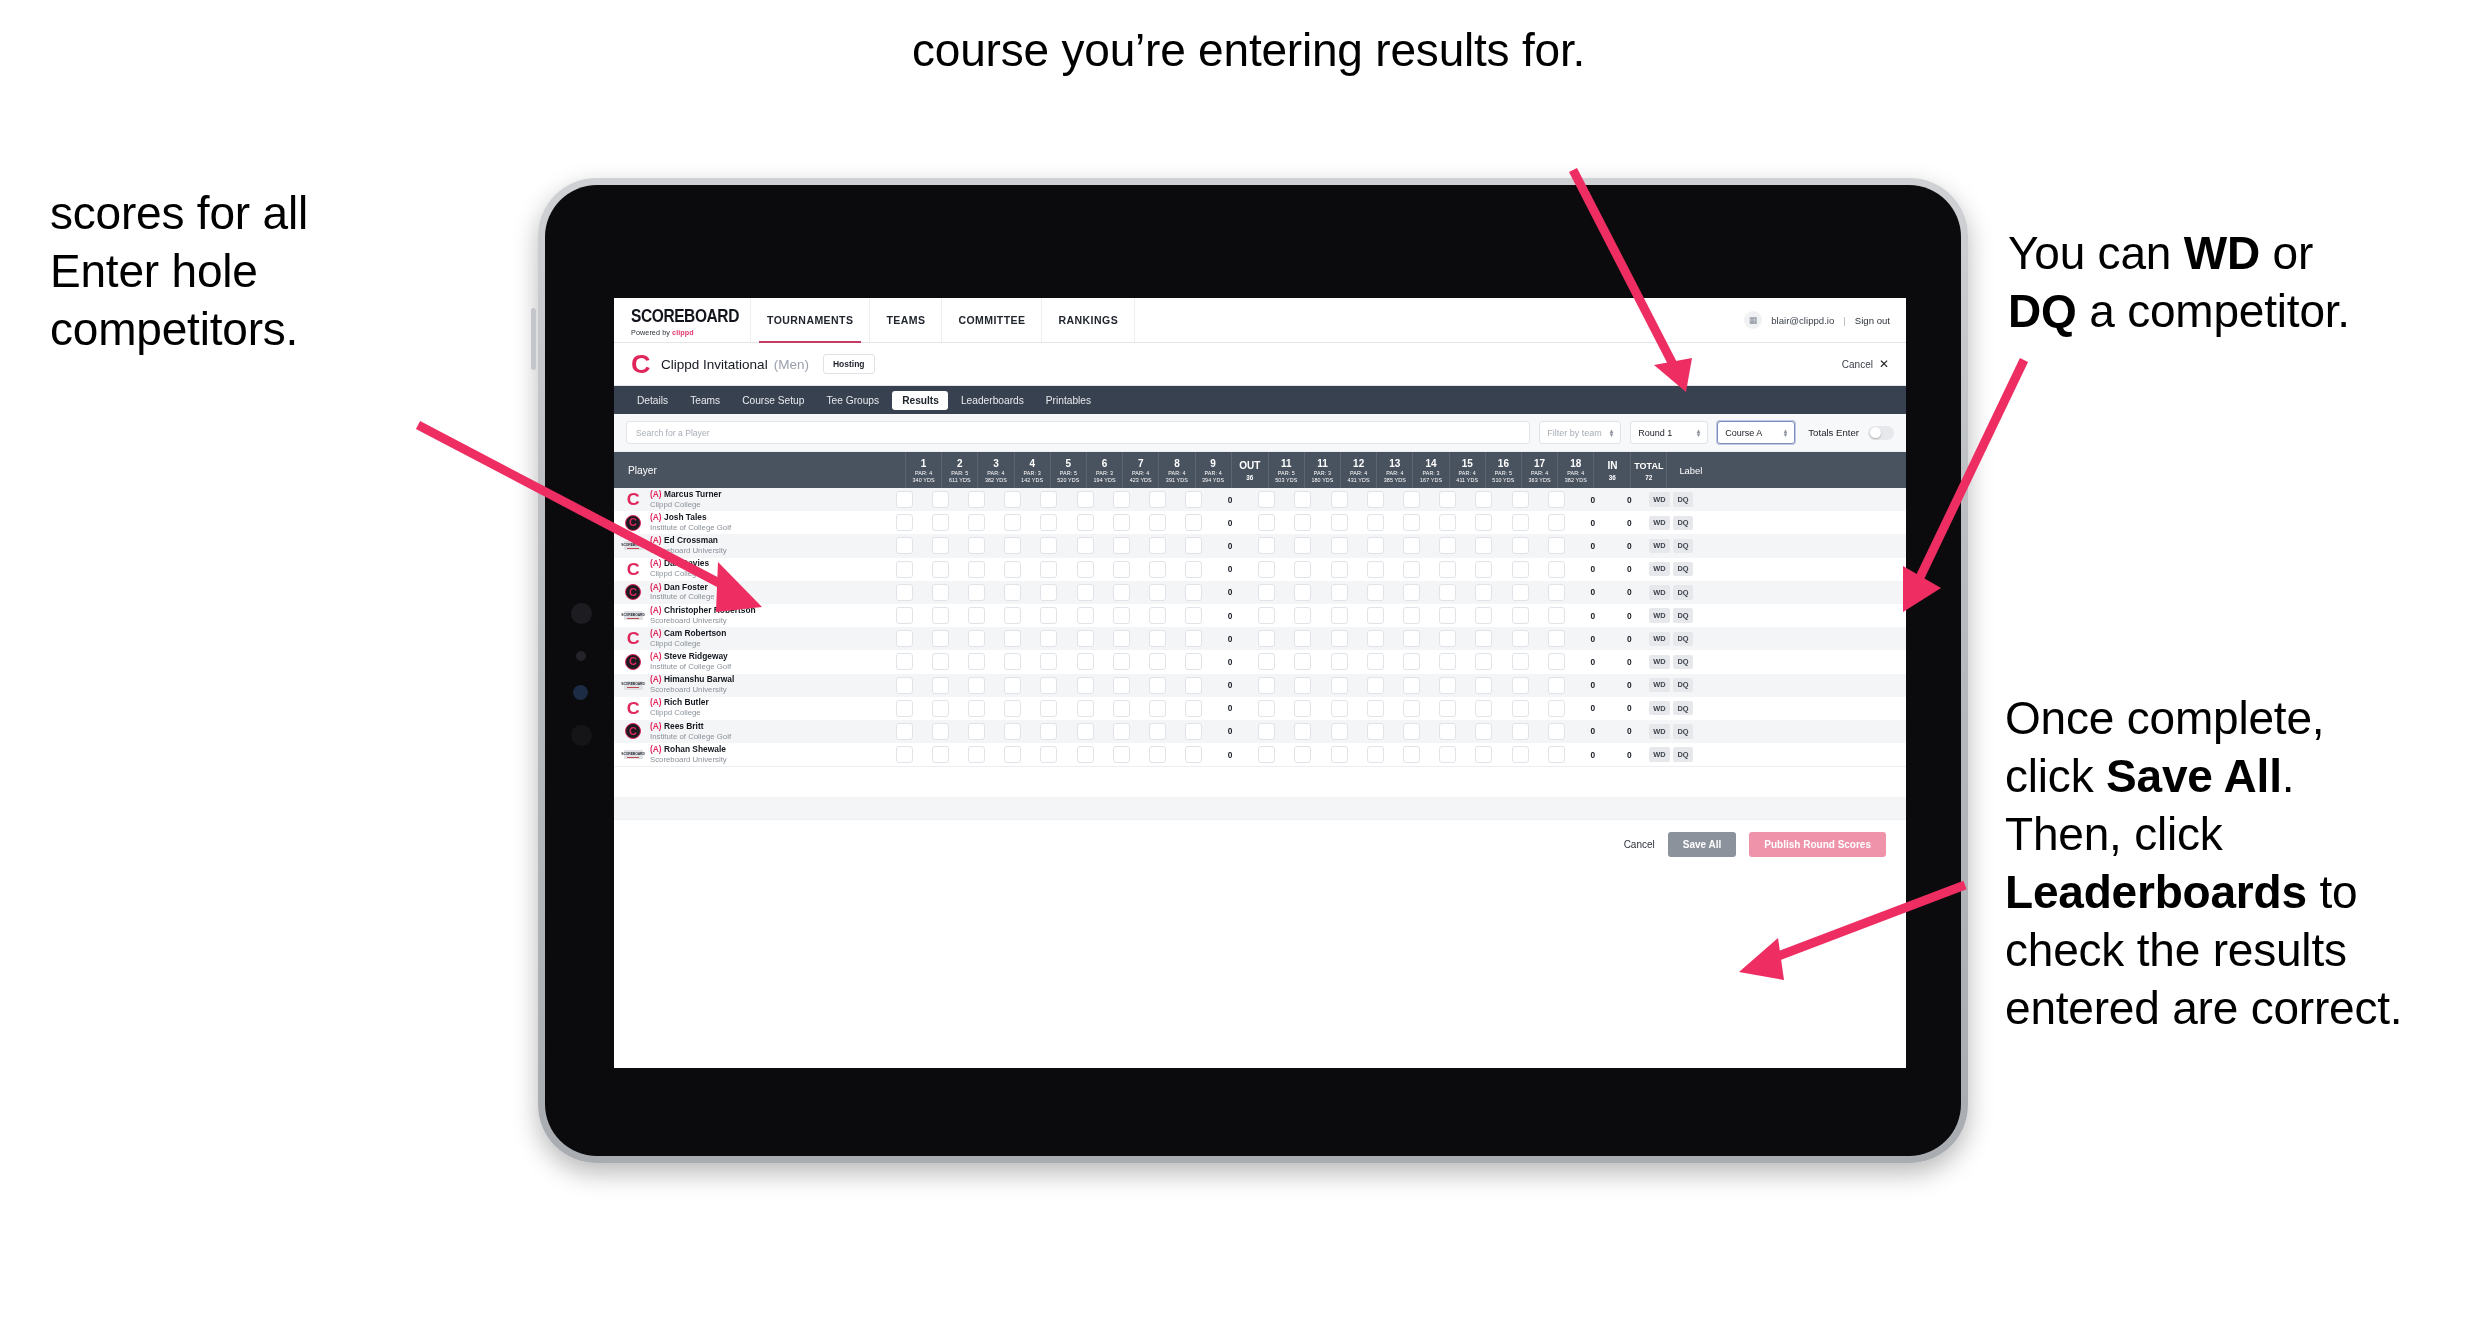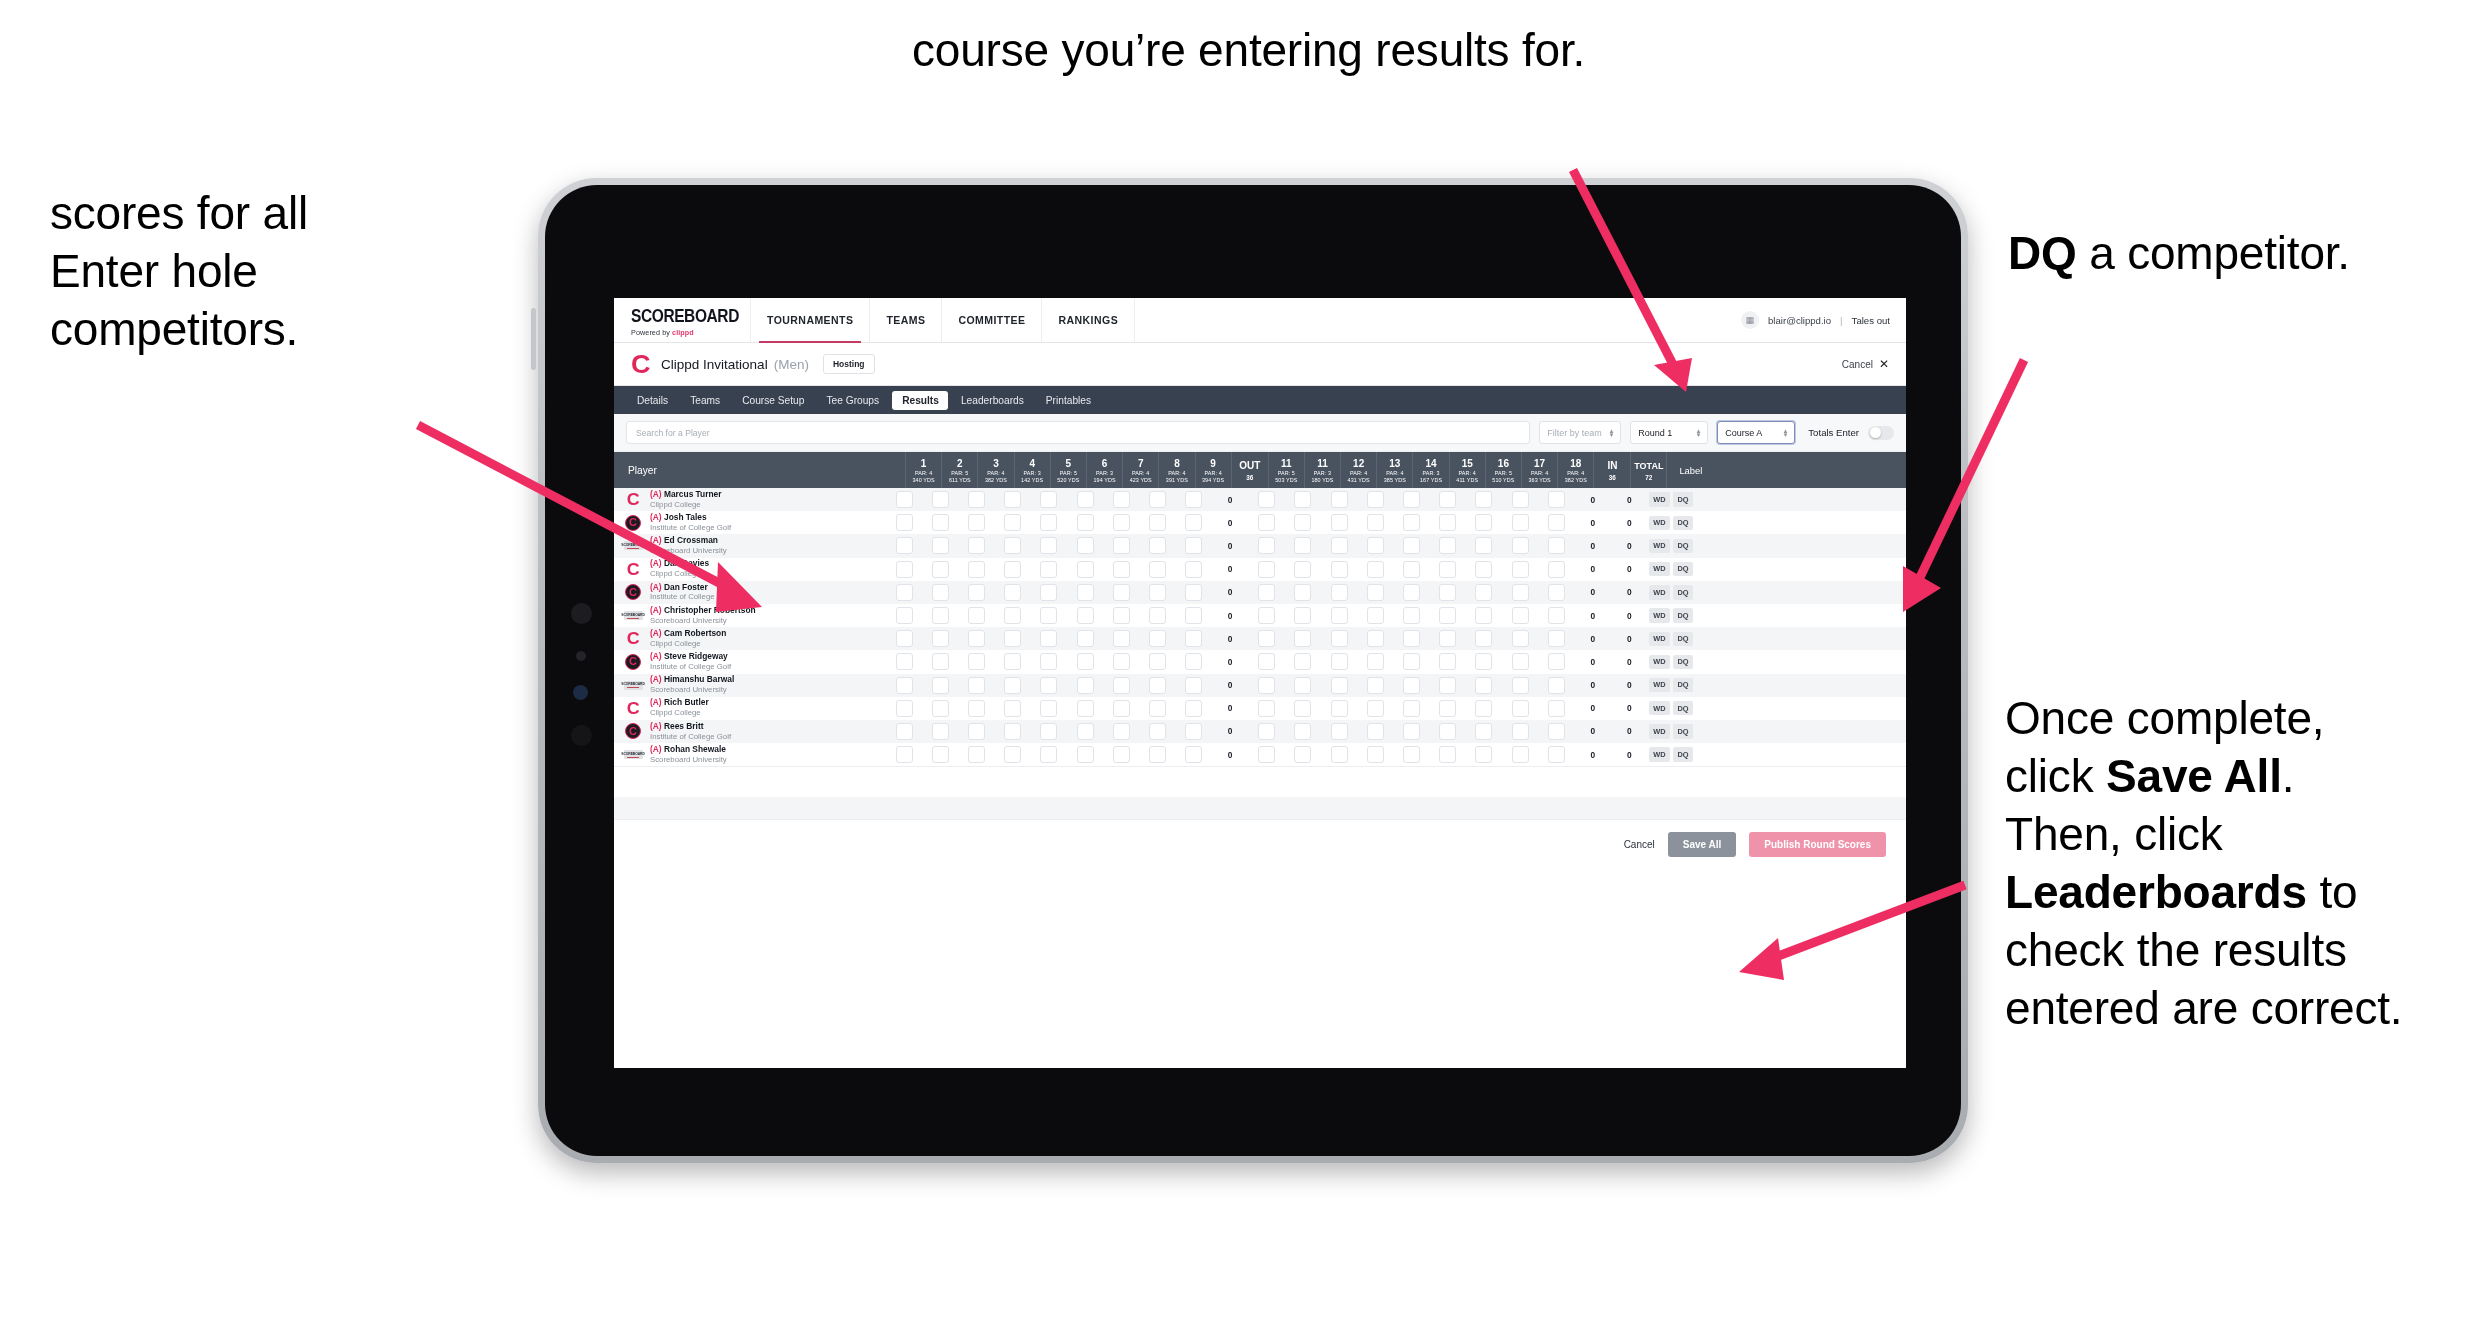--- a/index.html
+++ b/index.html
@@ -281,21 +281,21 @@
         <div class="topnav-items">
           <div class="topnav-item active">TOURNAMENTS</div>
           <div class="topnav-item">TEAMS</div>
           <div class="topnav-item">COMMITTEE</div>
           <div class="topnav-item">RANKINGS</div>
         </div>
         <div class="topnav-right">
           <div class="grid-ico">▦</div>
           <span>blair@clippd.io</span>
           <span class="sep">|</span>
-          <span class="signout">Tales out</span>
+          <span class="signout">Sign out</span>
         </div>
       </div>
 
       <div id="titlebar">
         <div class="c-logo">C</div>
         <div class="t-name">Clippd Invitational</div>
         <div class="t-gender">(Men)</div>
         <div class="t-badge">Hosting</div>
         <div class="t-cancel">
           <span>Cancel</span>
@@ -1337,20 +1337,21 @@
   <div>course you’re entering results for.</div>
 </div>
 
 <div class="callout" id="cal-left">
   <div>scores for all</div>
   <div>Enter hole</div>
   <div>competitors.</div>
 </div>
 
 <div class="callout" id="cal-right-top">
+  <div><span>You can </span><b>WD</b><span> or</span></div>
   <div><b>DQ</b><span> a competitor.</span></div>
 </div>
 
 <div class="callout" id="cal-right-bottom">
   <div>Once complete,</div>
   <div><span>click </span><b>Save All</b><span>.</span></div>
   <div>Then, click</div>
   <div><b>Leaderboards</b><span> to</span></div>
   <div>check the results</div>
   <div>entered are correct.</div>

